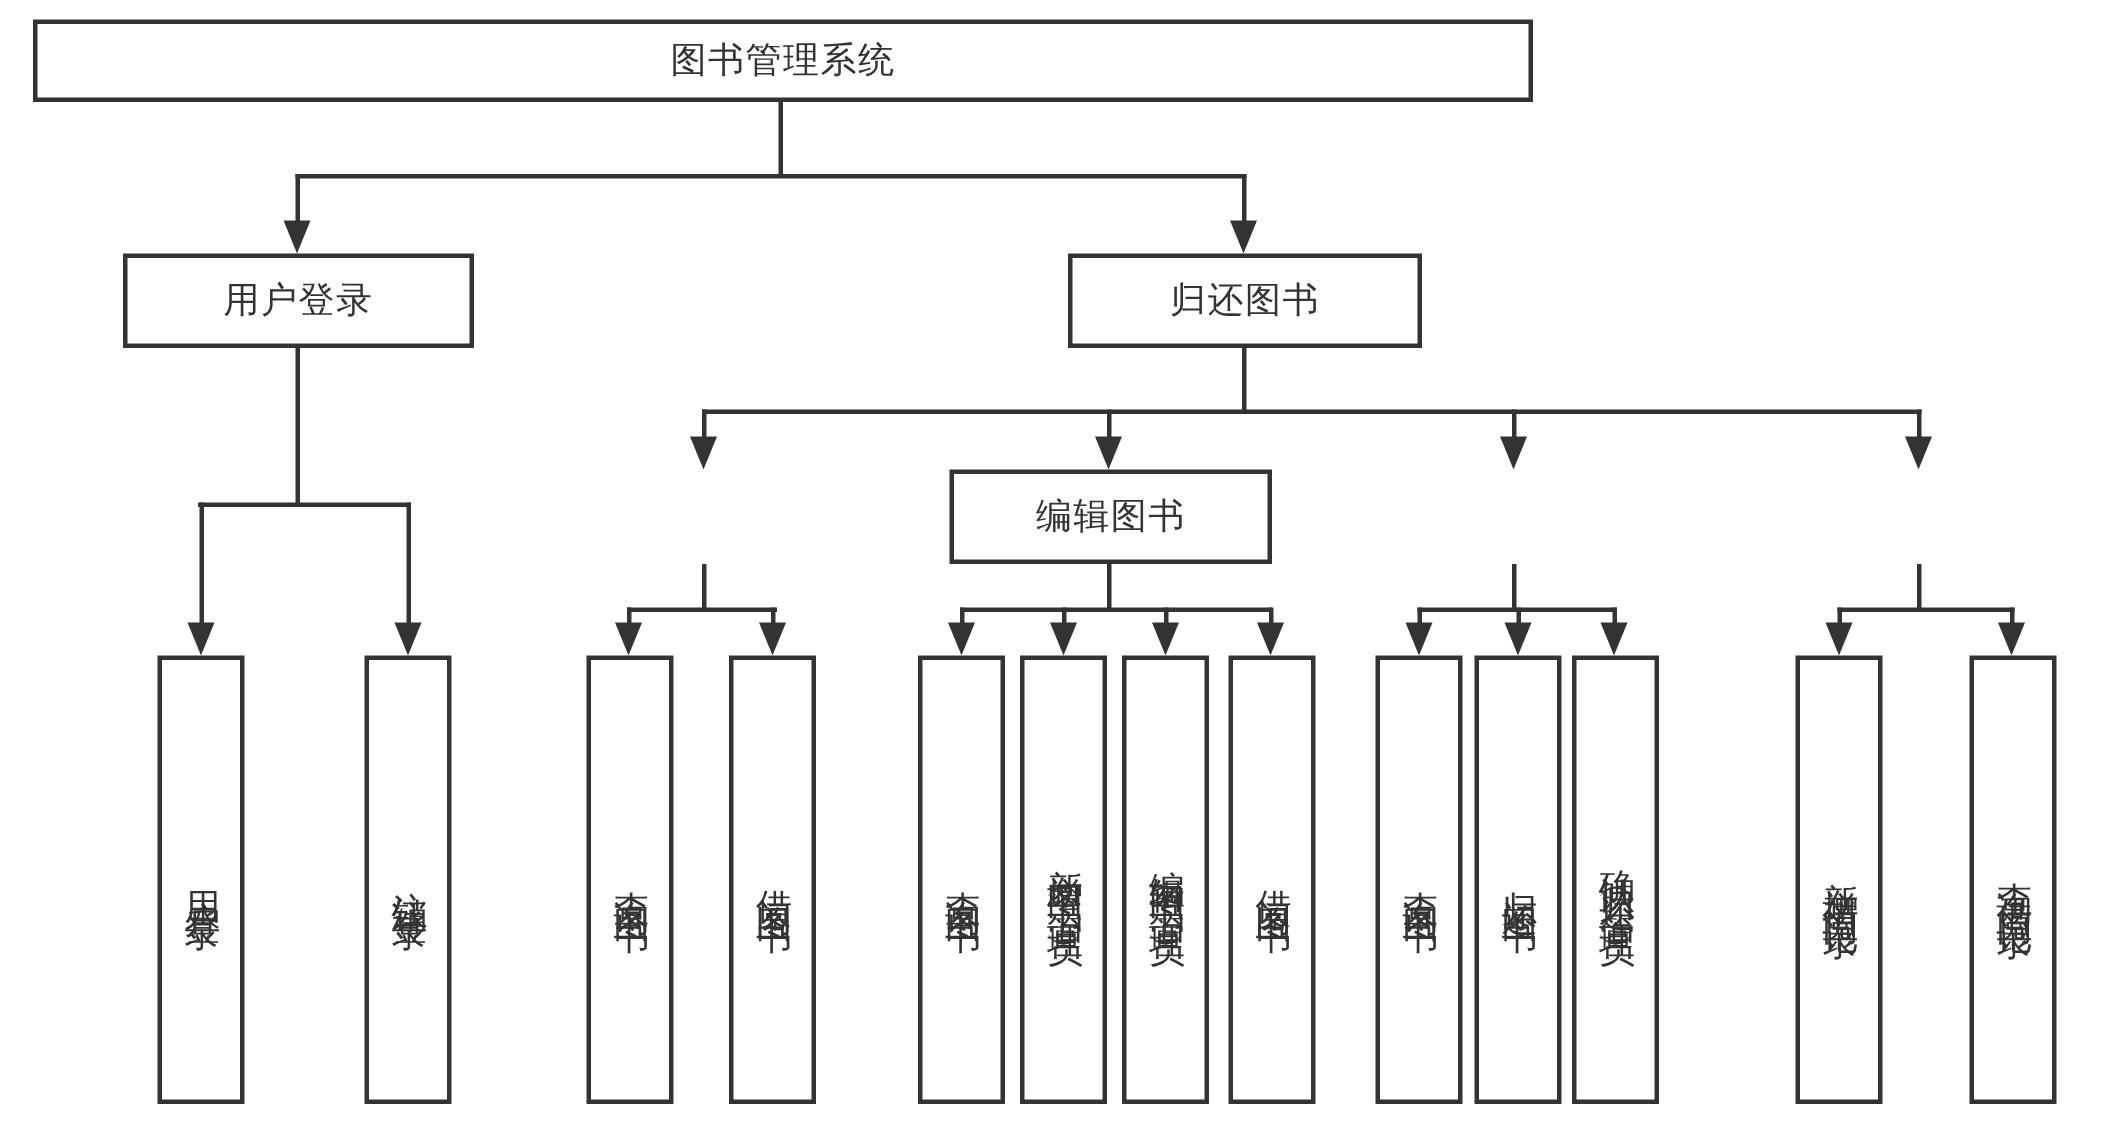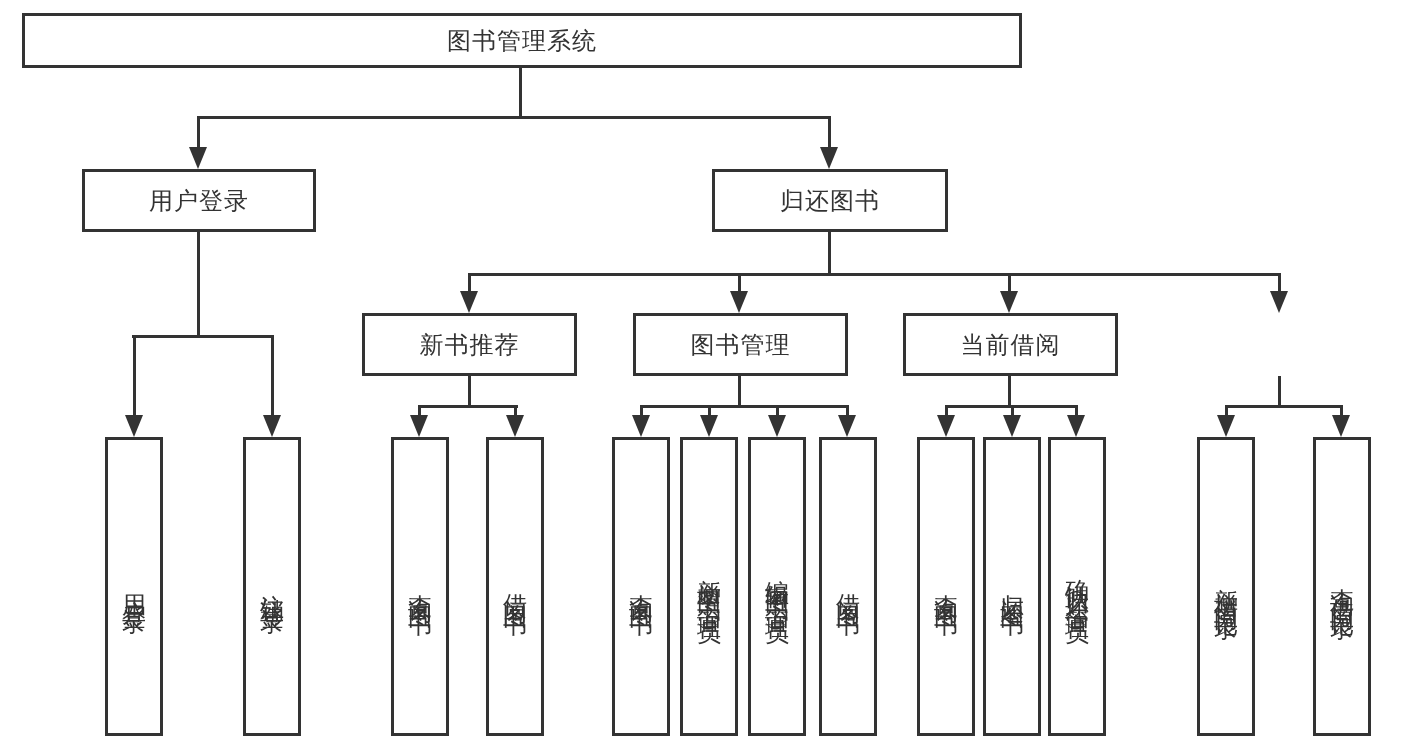--- a/index.html
+++ b/index.html
@@ -39,28 +39,22 @@
     <span class="lbl">图书管理系统</span>
   </div>
 
   <div class="box" style="left:82px;top:169px;width:234px;height:63px;">
     <span class="lbl">用户登录</span>
   </div>
   <div class="box" style="left:712px;top:169px;width:236px;height:63px;">
     <span class="lbl">归还图书</span>
   </div>
 
-  <div class="box" style="left:362px;top:313px;width:215px;height:63px;">
-    <span class="lbl">新书推荐</span>
-  </div>
   <div class="box" style="left:633px;top:313px;width:215px;height:63px;">
-    <span class="lbl">图书管理</span>
-  </div>
-  <div class="box" style="left:903px;top:313px;width:215px;height:63px;">
-    <span class="lbl">当前借阅</span>
+    <span class="lbl">编辑图书</span>
   </div>
 
   <div class="box leaf" style="left:105px;top:437px;width:58px;height:299px;">
     <span class="lbl">用户登录</span>
   </div>
   <div class="box leaf" style="left:243px;top:437px;width:58px;height:299px;">
     <span class="lbl">注销登录</span>
   </div>
 
   <div class="box leaf" style="left:391px;top:437px;width:58px;height:299px;">

